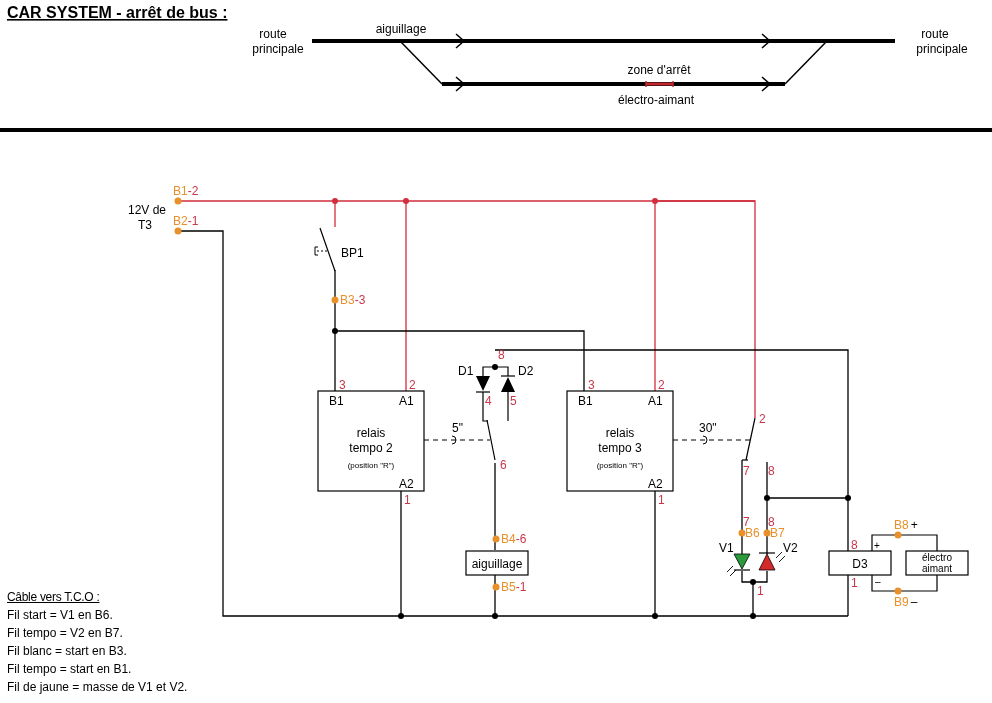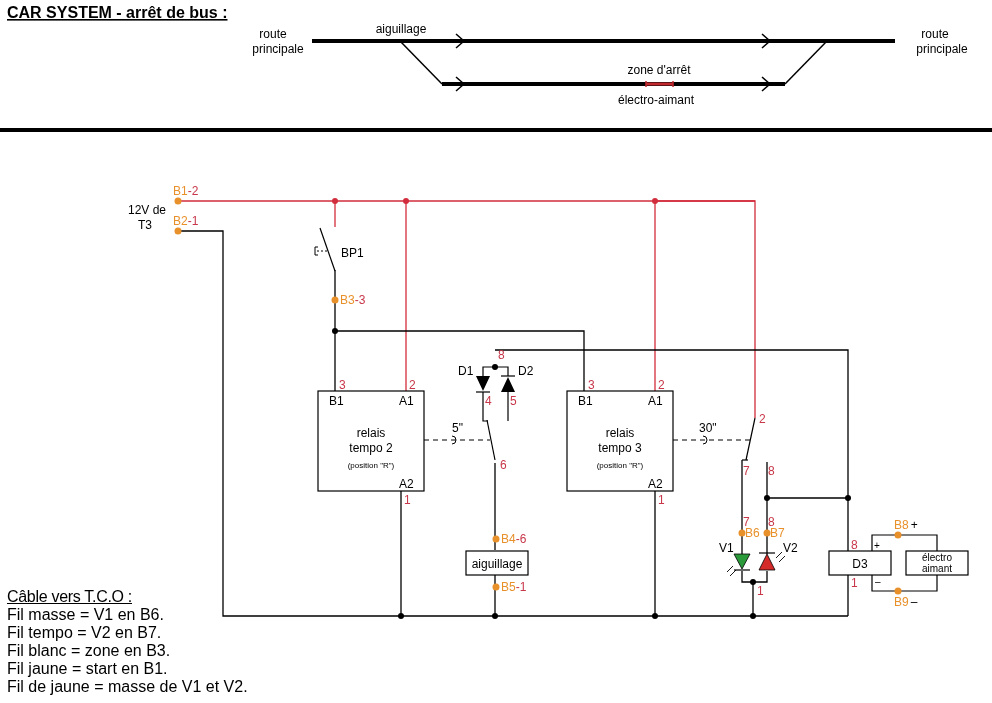--- a/index.html
+++ b/index.html
@@ -2,21 +2,21 @@
 <html><head>
 <meta charset="utf-8">
 <style>
   html, body { margin: 0; padding: 0; background: #ffffff; }
   body { width: 992px; height: 703px; position: relative; overflow: hidden;
          font-family: "Liberation Sans", sans-serif; }
   svg { position: absolute; left: 0; top: 0; }
   .t { font-family: "Liberation Sans", sans-serif; fill: #000; }
   .pin { fill: #c8374a; font-size: 12px; }
   .orange { fill: #e8902a; }
-  .legend { position: absolute; left: 7px; top: 588px; font-size: 16px; line-height: 18px; color: #000; }
+  .legend { position: absolute; left: 7px; top: 588px; font-size: 12px; line-height: 18px; color: #000; }
   .legend .title { text-decoration: underline; letter-spacing: -0.3px; }
 </style>
 </head>
 <body>
 
 <svg width="992" height="703" viewBox="0 0 992 703">
 
   <text x="7" y="18" class="t" font-size="16" font-weight="bold" text-decoration="underline">CAR SYSTEM - arrêt de bus :</text>
 
   <g>
@@ -202,18 +202,18 @@
     <text x="937" y="572" class="t" font-size="10" text-anchor="middle">aimant</text>
     <circle cx="898" cy="535" r="3.5" class="orange"></circle>
     <text x="894" y="529" font-size="12"><tspan class="orange">B8</tspan><tspan class="t" dx="2">+</tspan></text>
     <circle cx="898" cy="591" r="3.5" class="orange"></circle>
     <text x="894" y="606" font-size="12"><tspan class="orange">B9</tspan><tspan class="t" dx="2">–</tspan></text>
   </g>
 </svg>
 
 <div class="legend">
   <div class="title">Câble vers T.C.O :</div>
-  <div>Fil masse = V1 en B6.</div>
+  <div>Fil start = V1 en B6.</div>
   <div>Fil tempo = V2 en B7.</div>
-  <div>Fil blanc = zone en B3.</div>
-  <div>Fil jaune = start en B1.</div>
+  <div>Fil blanc = start en B3.</div>
+  <div>Fil tempo = start en B1.</div>
   <div>Fil de jaune = masse de V1 et V2.</div>
 </div>
 
 </body></html>

